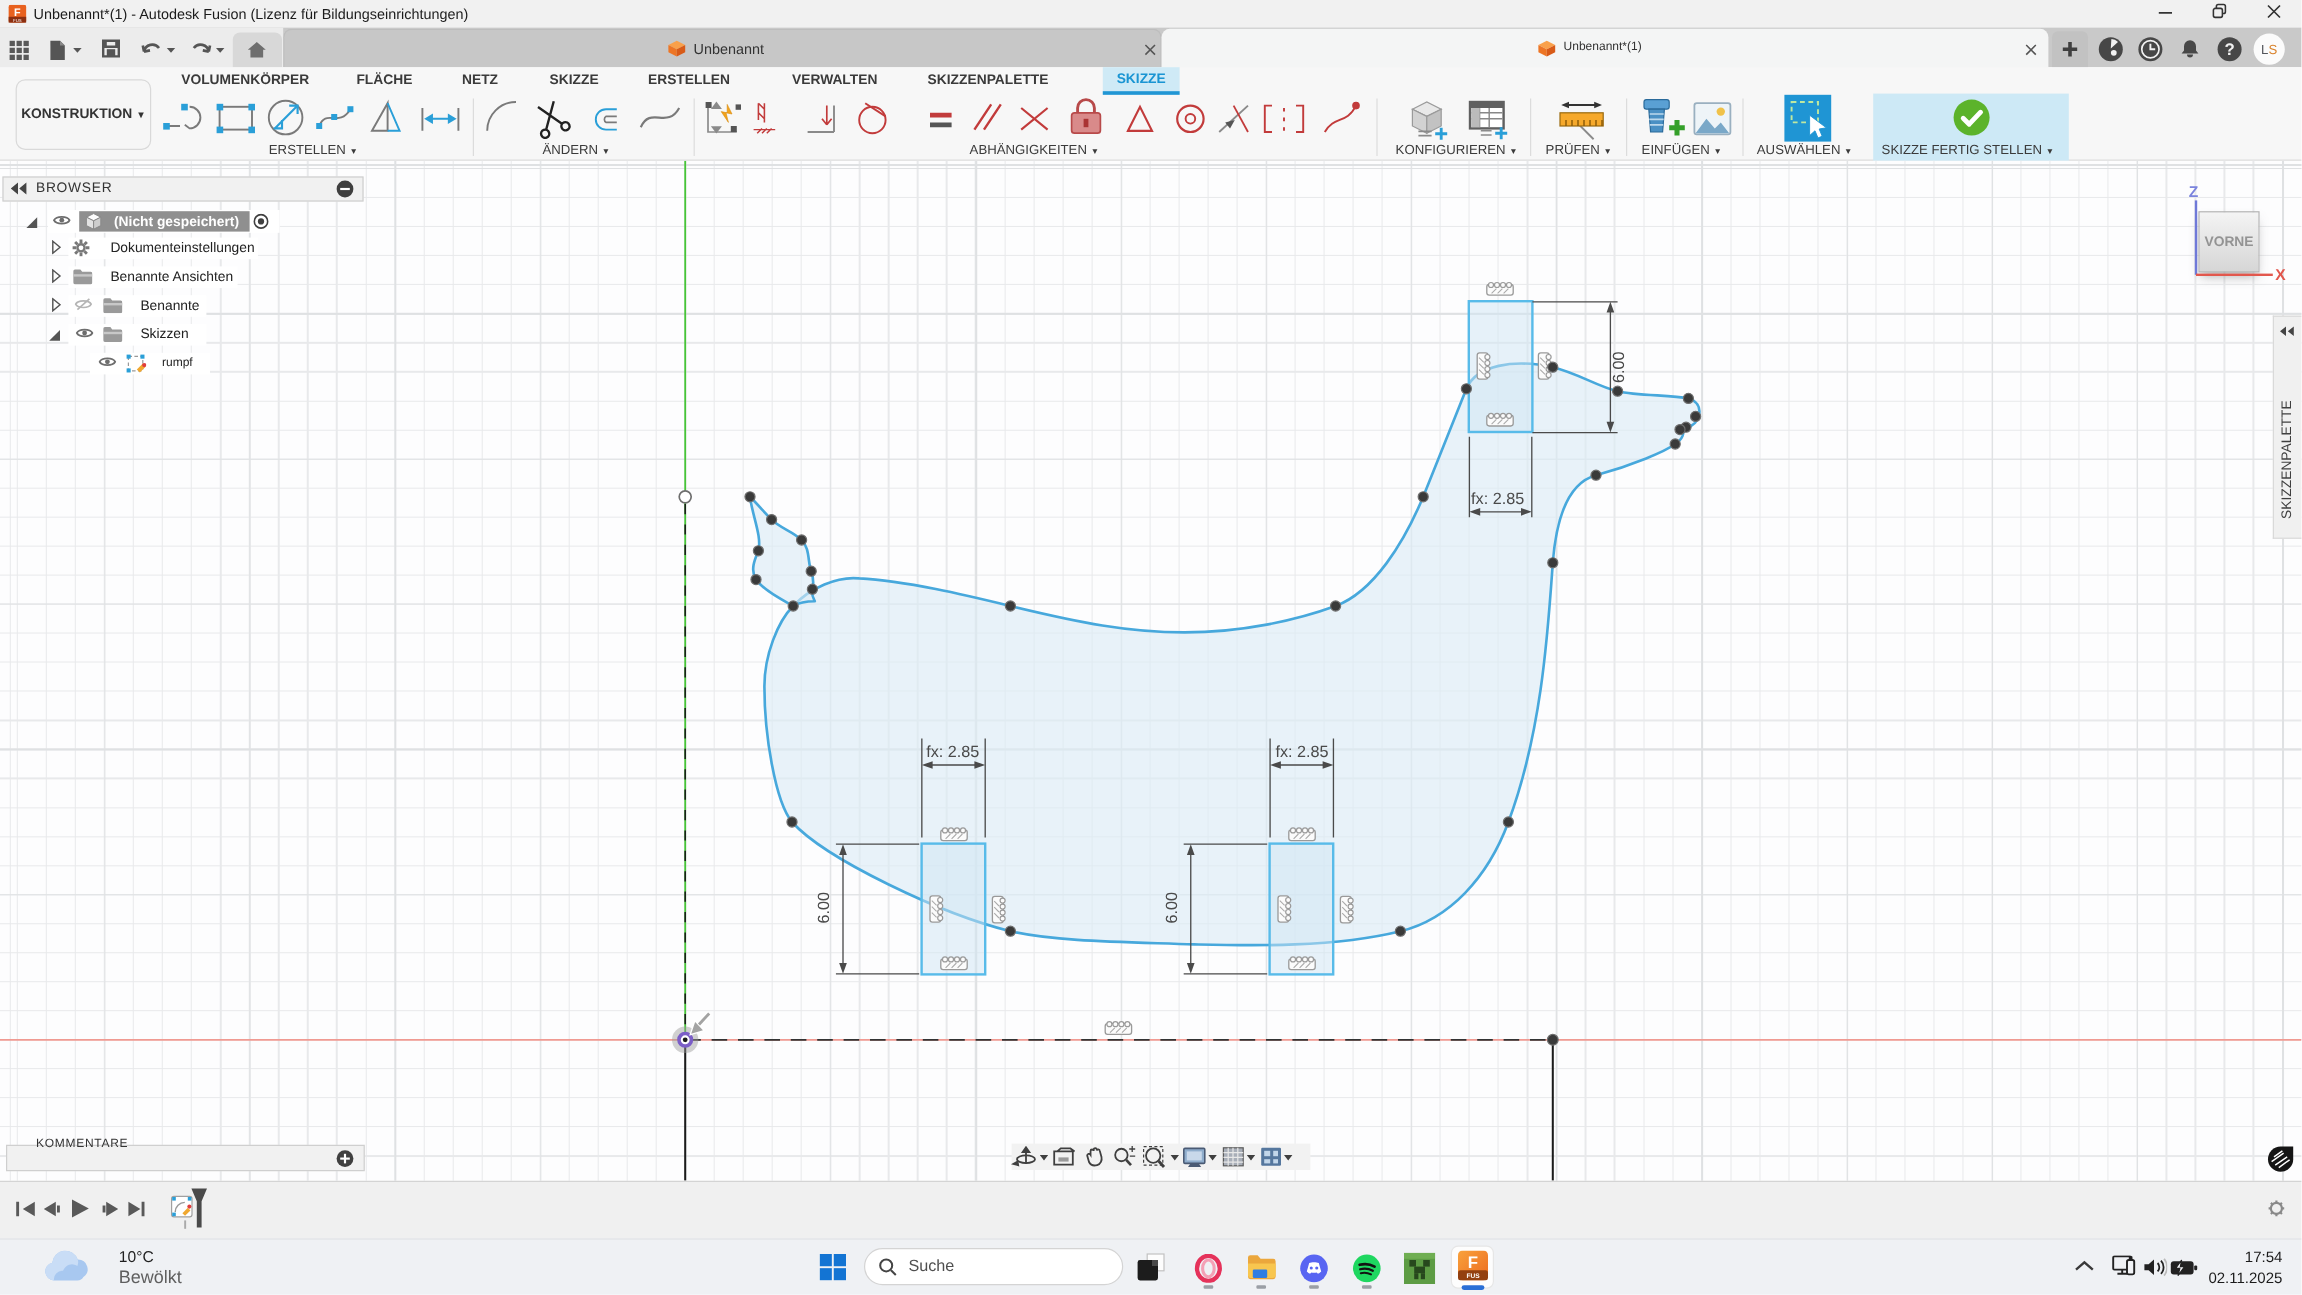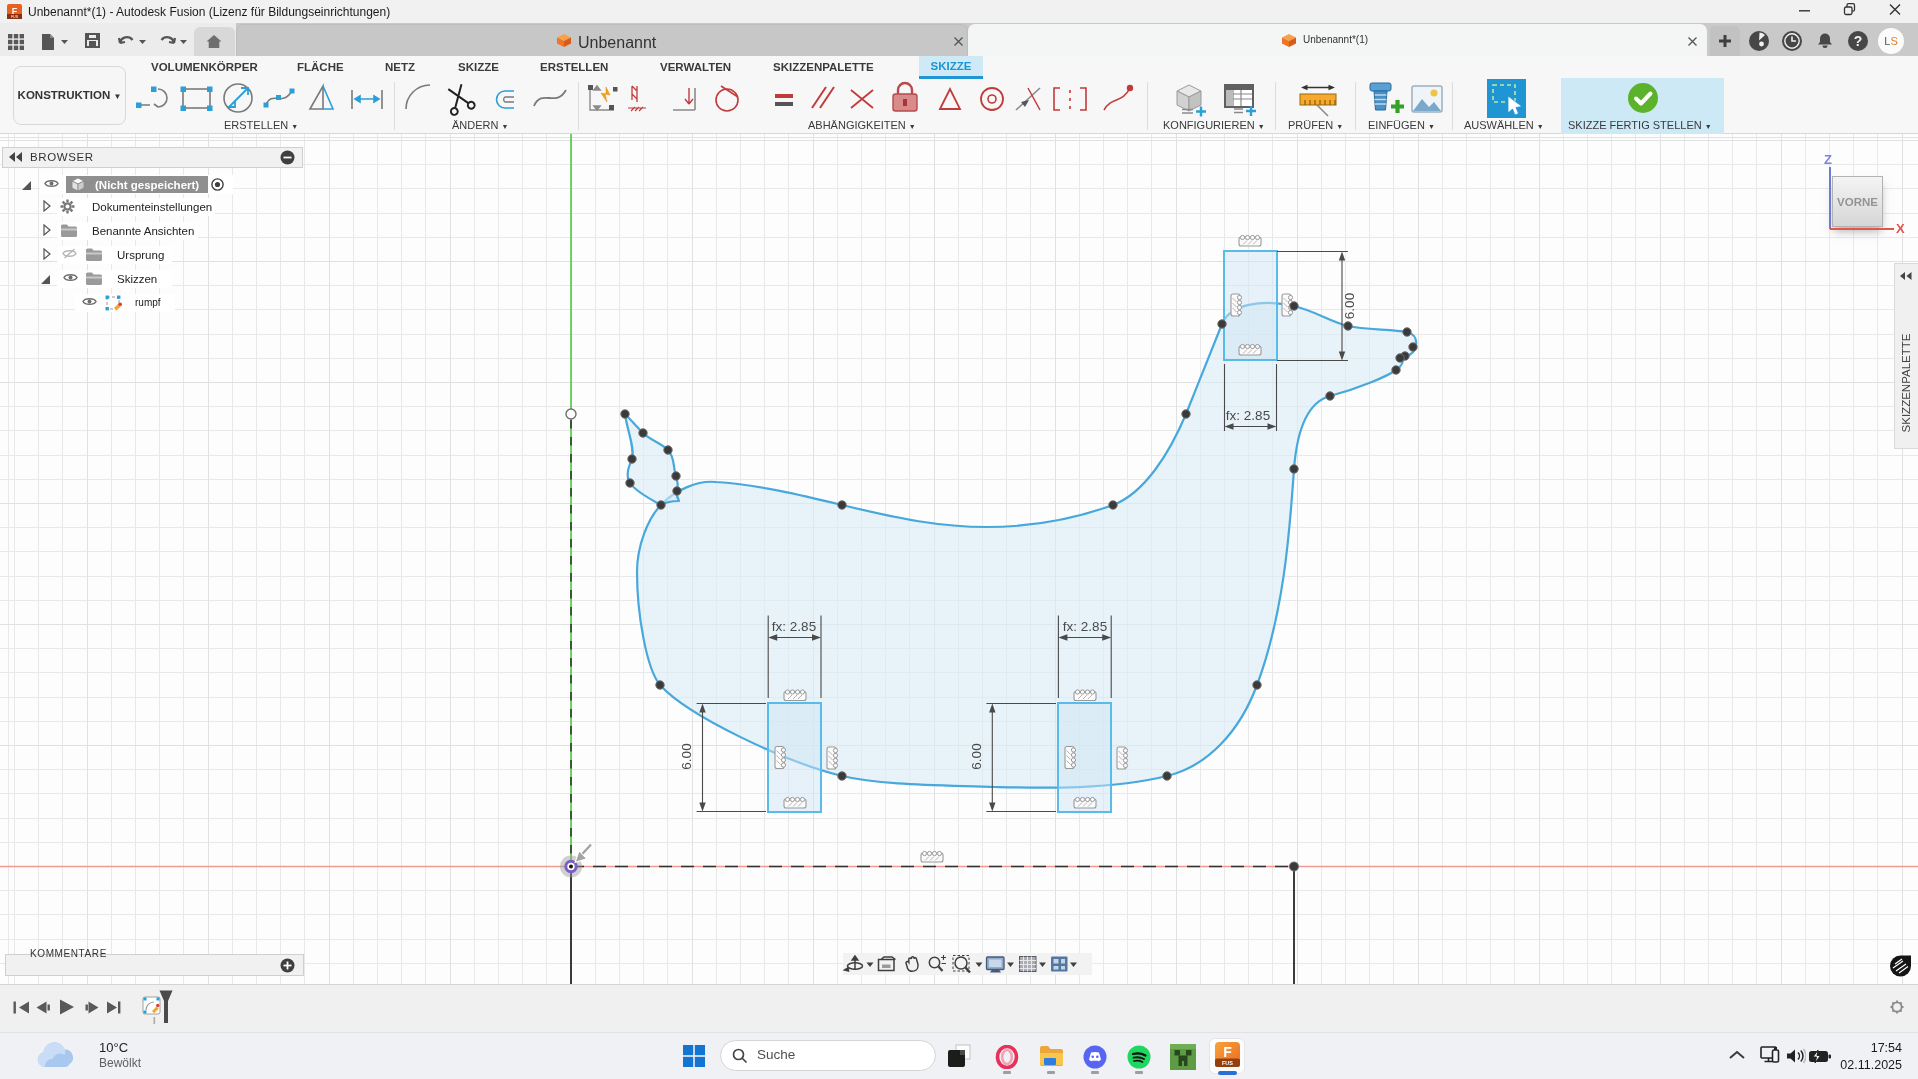--- a/index.html
+++ b/index.html
@@ -53,21 +53,21 @@
 <path d="M174 20 a7 7 0 0 0 -12.5-3 M174 20 l1-5 m-1 5 l-5-1" fill="none" stroke="#555" stroke-width="2.2"></path>
     <path d="M180 17 l3.5 4 3.5-4 z" fill="#555"></path>
 <path d="M214 12 l-7.5 6.5 h2.2 v6.5 h10.6 v-6.5 h2.2 z" fill="#6e6e6e"></path>
 </svg>
 <div class="a" style="left:236px;top:24px;width:732px;height:32px;background:#c7c7c7;border:1px solid #bdbdbd;border-bottom:none;border-radius:7px 7px 0 0"></div>
 <svg class="a" style="left:556px;top:33px" width="16" height="15" viewBox="0 0 16 15">
     <path d="M8 1 15 4.5 8 8 1 4.5z" fill="#f9a04a"></path>
     <path d="M1 4.5 8 8 v6 L1 10.5z" fill="#ed7524"></path>
     <path d="M15 4.5 8 8 v6 l7-3.5z" fill="#d85b18"></path>
   </svg>
-<div class="a tx" style="left:578px;top:34px;font-size:16px;color:#333">Unbenannt</div>
+<div class="a tx" style="left:578px;top:34px;font-size:12px;color:#333">Unbenannt</div>
 <svg class="a" style="left:952px;top:35px" width="13" height="13" viewBox="0 0 13 13">
     <path d="M2.5 2.5 10.5 10.5 M10.5 2.5 2.5 10.5" stroke="#555" stroke-width="1.3"></path>
   </svg>
 <div class="a" style="left:968px;top:24px;width:739px;height:32px;background:#f4f5f5;border-radius:7px 7px 0 0"></div>
 <svg class="a" style="left:1281px;top:33px" width="16" height="15" viewBox="0 0 16 15">
     <path d="M8 1 15 4.5 8 8 1 4.5z" fill="#f9a04a"></path>
     <path d="M1 4.5 8 8 v6 L1 10.5z" fill="#ed7524"></path>
     <path d="M15 4.5 8 8 v6 l7-3.5z" fill="#d85b18"></path>
   </svg>
 <div class="a tx" style="left:1303px;top:34px;font-size:10px;color:#333">Unbenannt*(1)</div>
@@ -462,21 +462,21 @@
     <path d="M1 1 7 6 1 11z" fill="#fdfdfd" stroke="#555" stroke-width="1.2"></path>
   </svg>
 <svg class="a" style="left:62px;top:248px" width="15" height="11" viewBox="0 0 15 11">
     <path d="M1 5.5 C3 1.8 12 1.8 14 5.5 C12 9.2 3 9.2 1 5.5z" fill="none" stroke="#b5b5b5" stroke-width="1.4"></path>
     <path d="M2.5 10 12.5 1" stroke="#b5b5b5" stroke-width="1.4"></path>
   </svg>
 <svg class="a" style="left:86px;top:248px" width="16" height="13" viewBox="0 0 16 13">
     <path d="M0 2 a1.5 1.5 0 0 1 1.5-1.5 h4.5 l1.5 2 h7 a1.5 1.5 0 0 1 1.5 1.5 v7.5 a1.5 1.5 0 0 1-1.5 1.5 h-13 A1.5 1.5 0 0 1 0 11.5z" fill="#9a9a9a"></path>
     <rect x="0" y="4.5" width="16" height="2" fill="#c8c8c8"></rect>
   </svg>
-<div class="a tx" style="left:117px;top:249px;font-size:11.5px;color:#222">Ursprung</div>
+<div class="a tx" style="left:117px;top:249px;font-size:11.5px;color:#222">Benannte</div>
 <div class="a" style="left:57px;top:270px;width:115px;height:18px;background:#fff"></div>
 <svg class="a" style="left:40px;top:274px" width="11" height="11" viewBox="0 0 11 11">
     <path d="M1 10 10 10 10 1z" fill="#555"></path>
   </svg>
 <svg class="a" style="left:63px;top:272px" width="15" height="11" viewBox="0 0 15 11">
     <path d="M1 5.5 C3 1.8 12 1.8 14 5.5 C12 9.2 3 9.2 1 5.5z" fill="none" stroke="#6e6e6e" stroke-width="1.5"></path>
     <circle cx="7.5" cy="5.5" r="2" fill="#6e6e6e"></circle>
   </svg>
 <svg class="a" style="left:86px;top:272px" width="16" height="13" viewBox="0 0 16 13">
     <path d="M0 2 a1.5 1.5 0 0 1 1.5-1.5 h4.5 l1.5 2 h7 a1.5 1.5 0 0 1 1.5 1.5 v7.5 a1.5 1.5 0 0 1-1.5 1.5 h-13 A1.5 1.5 0 0 1 0 11.5z" fill="#9a9a9a"></path>
@@ -547,21 +547,21 @@
       <path d="M1897 1000.5 v2 M1897 1011.5 v2 M1890.5 1007 h2 M1901.5 1007 h2 M1892.4 1002.4 l1.4 1.4 M1900.2 1010.2 l1.4 1.4 M1901.6 1002.4 l-1.4 1.4 M1893.8 1010.2 l-1.4 1.4"></path>
     </g>
 </svg>
 
 <div class="a" style="left:0;top:1032px;width:1918px;height:47px;background:#eff1f4;border-top:1px solid #e0e2e5"></div>
 <svg class="a" style="left:37px;top:1042px" width="40" height="27" viewBox="0 0 40 27">
     <path d="M8 25 a7.5 7.5 0 0 1 -1.5-14.8 a11 11 0 0 1 21.3-2.6 a8 8 0 0 1 4.7 14.6 q-1.5 2.8-5 2.8z" fill="#a8c8f0"></path>
     <path d="M8 25 a7.5 7.5 0 0 1 -1.5-14.8 a11 11 0 0 1 21.3-2.6 a8 8 0 0 1 -0.3 5.4 a8 8 0 0 0 -12 4 a7 7 0 0 0 -7.5 8z" fill="#c9ddf6"></path>
   </svg>
 <div class="a tx" style="left:99px;top:1040px;font-size:13px;color:#1f1f1f">10°C</div>
-<div class="a tx" style="left:99px;top:1056px;font-size:12px;color:#5f5f5f">Bewölkt</div>
+<div class="a tx" style="left:99px;top:1056px;font-size:15px;color:#5f5f5f">Bewölkt</div>
 <svg class="a" style="left:683px;top:1045px" width="22" height="22" viewBox="0 0 22 22">
     <g fill="#1374d3">
       <rect width="10.2" height="10.2"></rect>
       <rect x="11.8" width="10.2" height="10.2"></rect>
       <rect y="11.8" width="10.2" height="10.2"></rect>
       <rect x="11.8" y="11.8" width="10.2" height="10.2"></rect>
     </g>
   </svg>
 <div class="a" style="left:720px;top:1040px;width:216px;height:31px;background:#fff;border:1px solid #d4d4d4;border-radius:16px"></div>
 <svg class="a" style="left:732px;top:1048px" width="16" height="16" viewBox="0 0 16 16">

